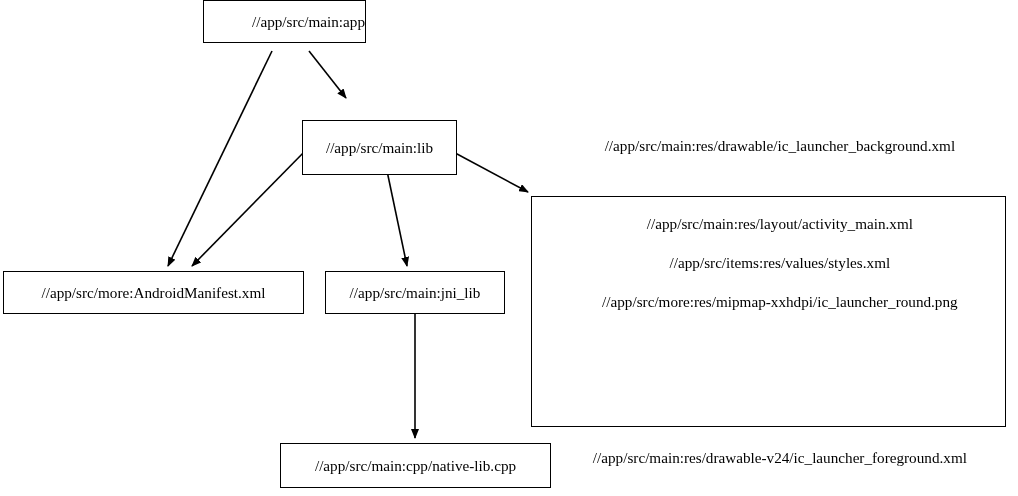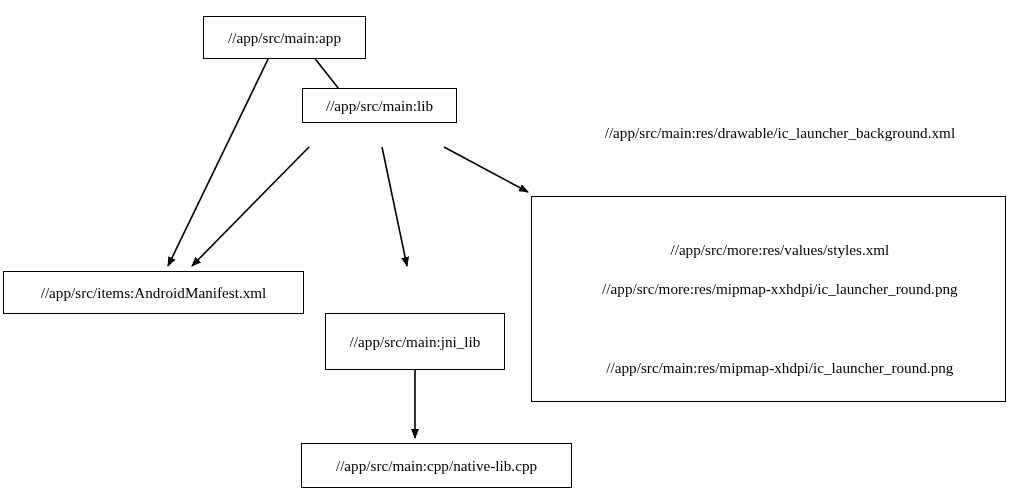--- a/index.html
+++ b/index.html
@@ -45,59 +45,58 @@
   .node-label {
     display: block;
     white-space: pre;
     font-size: 15.2px;
     line-height: 19.6px;
     letter-spacing: 0px;
   }
   
   #node-app {
     left: 203px;
-    top: 16px;
+    top: 0;
     width: 163px;
     height: 43px;
+    justify-content: flex-end;
   }
   #node-lib {
     left: 302px;
-    top: 88px;
+    top: 120px;
     width: 155px;
-    height: 35px;
+    height: 55px;
   }
   #node-manifest {
     left: 3px;
     top: 271px;
     width: 301px;
     height: 43px;
   }
   #node-jnilib {
     left: 325px;
     top: 271px;
     width: 180px;
-    height: 57px;
-    margin-top: 42px;
+    height: 43px;
   }
   #node-res {
     left: 531px;
     top: 196px;
     width: 475px;
-    height: 206px;
+    height: 231px;
   }
   #node-res .node-label {
     font-size: 15.2px;
     line-height: 19.55px;
   }
   #node-cpp {
     left: 280px;
     top: 443px;
     width: 271px;
     height: 45px;
-    margin-left: 21px;
   }
 </style>
 </head>
 <body>
 
 <div id="graph-canvas">
 
   <svg class="edge-layer" width="1018" height="496" viewBox="0 0 1018 496" xmlns="http://www.w3.org/2000/svg">
     <defs>
       <marker id="arrowhead" markerWidth="10" markerHeight="8" refX="9" refY="4" orient="auto" markerUnits="userSpaceOnUse">
@@ -120,38 +119,38 @@
 
   <div class="node" id="node-app">
     <span class="node-label">//app/src/main:app</span>
   </div>
 
   <div class="node" id="node-lib">
     <span class="node-label">//app/src/main:lib</span>
   </div>
 
   <div class="node" id="node-manifest">
-    <span class="node-label">//app/src/items:AndroidManifest.xml</span>
+    <span class="node-label">//app/src/more:AndroidManifest.xml</span>
   </div>
 
   <div class="node" id="node-jnilib">
     <span class="node-label">//app/src/main:jni_lib</span>
   </div>
 
   <div class="node" id="node-res">
     <span class="node-label">
       <span>//app/src/main:res/drawable/ic_launcher_background.xml</span><br>
       <br>
-      <br>
-      <span>//app/src/more:res/values/styles.xml</span><br>
+      <span>//app/src/main:res/layout/activity_main.xml</span><br>
+      <span>//app/src/items:res/values/styles.xml</span><br>
       <span>//app/src/more:res/mipmap-xxhdpi/ic_launcher_round.png</span><br>
       <br>
-      <span>//app/src/main:res/mipmap-xhdpi/ic_launcher_round.png</span><br>
       <br>
       <br>
+      <span>//app/src/main:res/drawable-v24/ic_launcher_foreground.xml</span><br>
     </span>
   </div>
 
   <div class="node" id="node-cpp">
     <span class="node-label">//app/src/main:cpp/native-lib.cpp</span>
   </div>
 
 </div>
 
 </body></html>

